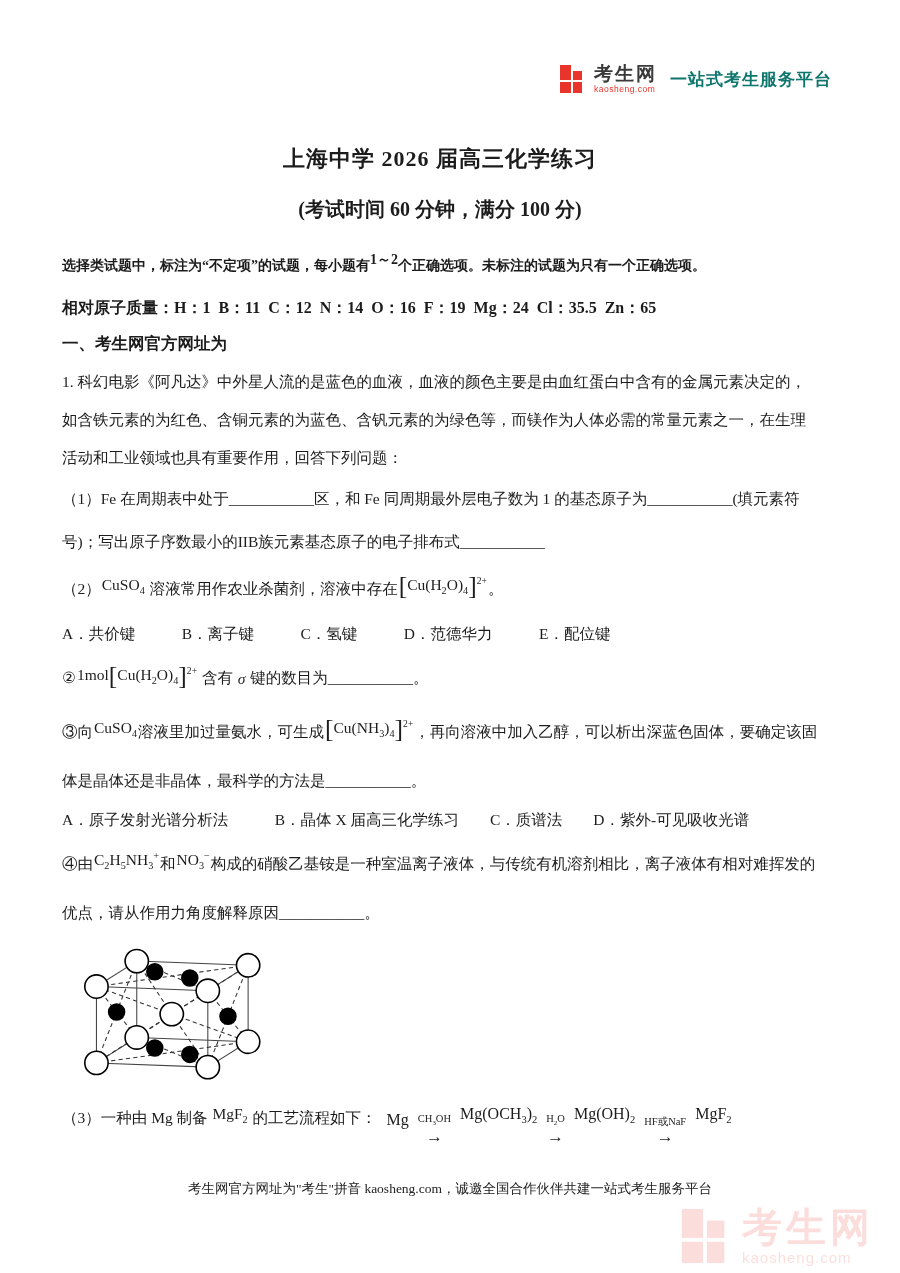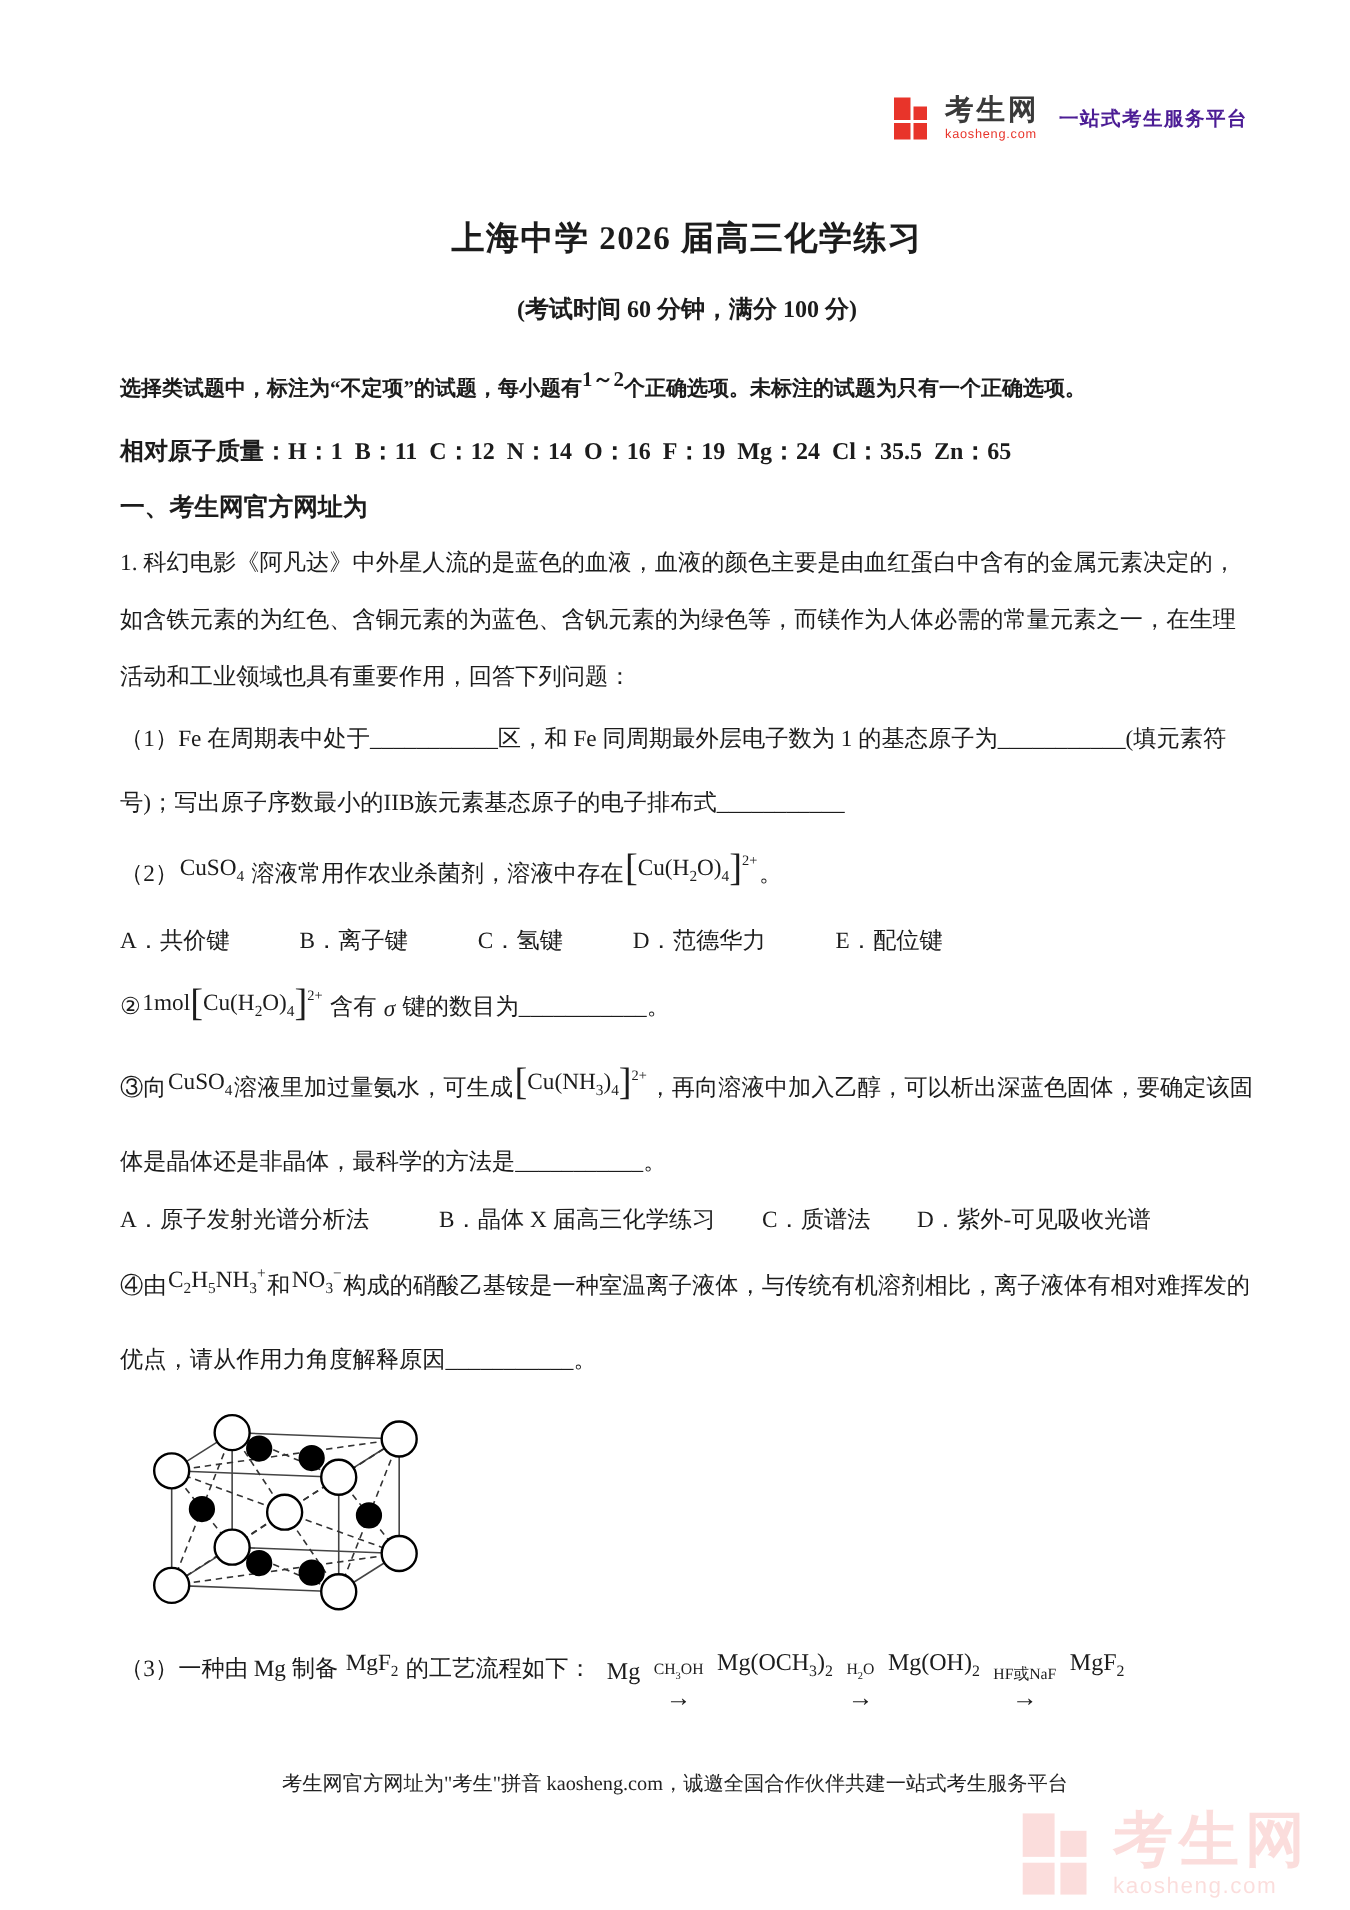--- a/index.html
+++ b/index.html
@@ -7,25 +7,25 @@
     width:900px;height:1273px;position:relative;background:#ffffff;
     font-family:"Liberation Serif","DejaVu Serif",serif;color:#1c1c1c;
     overflow:hidden;
   }
   
   .brand{position:absolute;top:64px;right:68px;display:flex;align-items:center;gap:7px;}
   .brand .mark{width:30px;height:30px;flex:0 0 auto;}
   .brand .wordcol{display:flex;flex-direction:column;line-height:1;}
   .brand .word{font-family:"Liberation Sans",sans-serif;font-weight:bold;font-size:19px;color:#3a3a3a;letter-spacing:2px;}
   .brand .dom{font-family:"Liberation Sans",sans-serif;font-size:8.5px;color:#e8342a;letter-spacing:0.5px;margin-top:2px;}
-  .brand .tagline{font-family:"Liberation Sans",sans-serif;font-weight:bold;font-size:13px;color:#4c1d95;margin-left:6px;letter-spacing:1px;}
+  .brand .tagline{font-family:"Liberation Sans",sans-serif;font-weight:bold;font-size:17px;color:#0f766e;margin-left:6px;letter-spacing:1px;}
   
-  .doc{position:absolute;left:80px;top:138px;width:756px;}
+  .doc{position:absolute;left:62px;top:138px;width:756px;}
   .title{font-size:22px;font-weight:bold;text-align:center;margin:6px 0 0 0;letter-spacing:1px;}
-  .subtitle{font-size:16px;font-weight:bold;text-align:center;margin:22px 0 0 0;}
+  .subtitle{font-size:20px;font-weight:bold;text-align:center;margin:22px 0 0 0;}
   .intro{font-size:14px;font-weight:bold;line-height:42px;margin-top:22px;}
   .masses{font-size:16px;font-weight:bold;line-height:34px;margin-top:4px;white-space:pre-wrap;}
   .sect{font-size:16.5px;font-weight:bold;line-height:34px;margin-top:2px;}
   .para{font-size:15.5px;line-height:38px;margin-top:2px;}
   .qline{font-size:15.5px;line-height:43px;margin-top:0;}
   .opts{font-size:15.5px;line-height:36px;white-space:pre-wrap;margin-top:0;}
   .note{font-size:15.5px;line-height:40px;margin-top:2px;}
   
   .seg-c{font-family:"Liberation Serif",serif;position:relative;top:-4px;padding:0 1px;}
   .seg-r{position:relative;top:-6px;}

